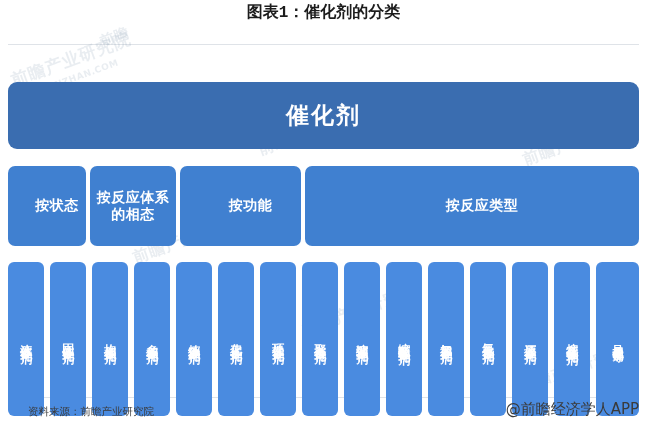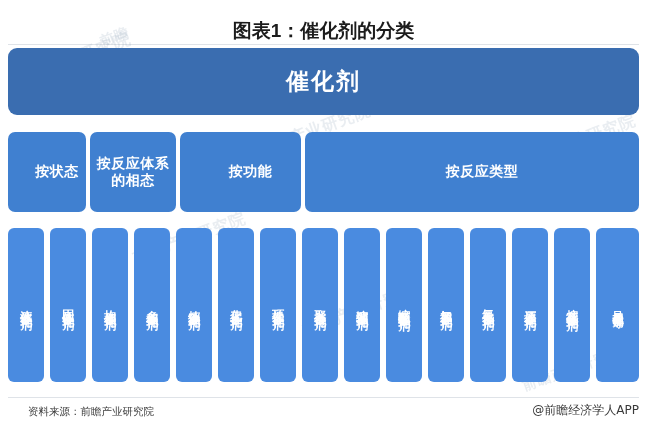--- a/index.html
+++ b/index.html
@@ -31,26 +31,26 @@
     font-weight: bold;
     white-space: nowrap;
     transform: rotate(-20deg);
     letter-spacing: 1px;
   }
   .wm.small { font-size: 9px; letter-spacing: 0.5px; }
 
   
   .title {
     position: absolute;
-    top: 18px;
+    top: 2px;
     left: 0;
     width: 647px;
     text-align: center;
-    font-family: Liberation Sans, sans-serif;
-    font-size: 19px;
+    font-family: Liberation Mono, monospace;
+    font-size: 16px;
     font-weight: bold;
     color: #1c1c1c;
     z-index: 10;
   }
 
   .rule-top {
     position: absolute;
     top: 44px;
     left: 8px;
     width: 631px;
@@ -74,20 +74,21 @@
     border-radius: 7px;
     display: flex;
     align-items: center;
     justify-content: center;
     color: #ffffff;
     font-family: "DejaVu Sans", "Liberation Sans", sans-serif;
     font-weight: bold;
     text-align: center;
     line-height: 1.22;
     overflow: hidden;
+    margin-top: 34px;
   }
 
   
   .node.root {
     left: 8px;
     top: 48px;
     width: 631px;
     height: 67px;
     background: #3a6db0;
     font-size: 23px;
@@ -145,21 +146,21 @@
     font-size: 10.5px;
     color: #3a3a3a;
     z-index: 10;
     font-family: Liberation Serif, serif;
     margin-left: 20px;
   }
   .footer-right {
     position: absolute;
     right: 8px;
     bottom: 9px;
-    font-size: 12px;
+    font-size: 15px;
     color: #3a3a3a;
     z-index: 10;
     font-family: "DejaVu Sans", "Liberation Sans", sans-serif;
   }
 </style>
 </head>
 <body>
 
 <div class="title">图表1：催化剂的分类</div>
 <div class="rule-top"></div>

